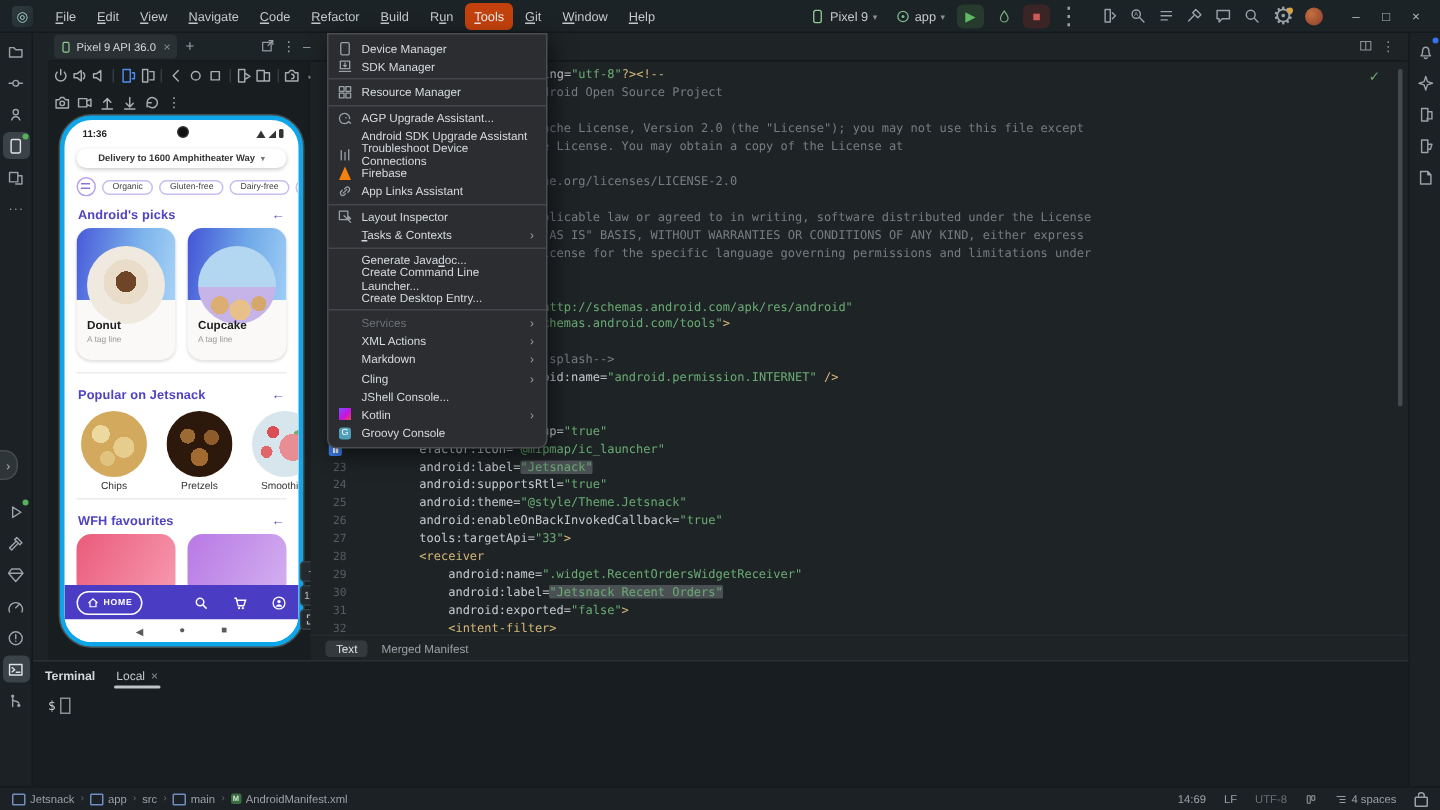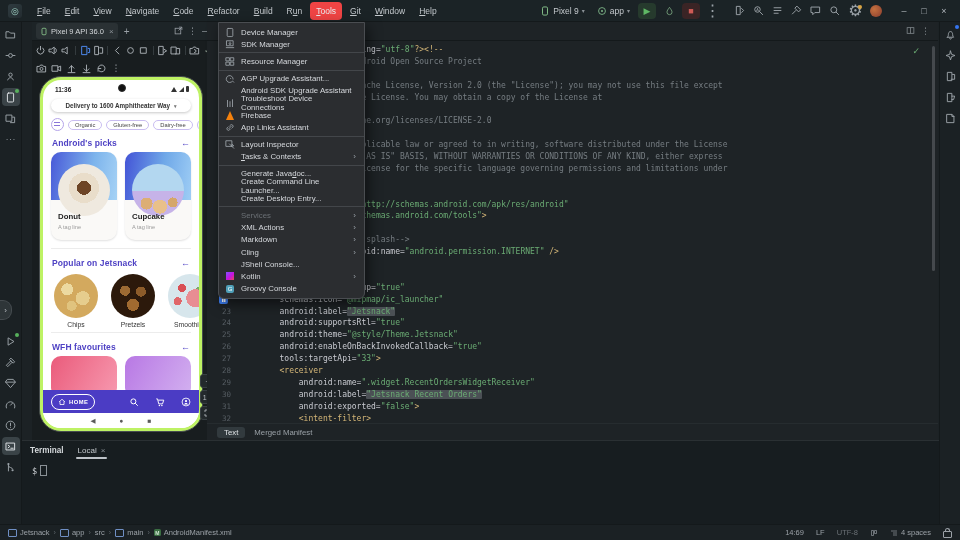--- a/index.html
+++ b/index.html
@@ -4,21 +4,21 @@
 <style>
   html,body{margin:0;padding:0;background:#000;}
   #app{position:relative;width:960px;height:540px;background:#1c2225;font-family:"Liberation Sans",sans-serif;overflow:hidden;color:#ccd0d4;-webkit-font-smoothing:antialiased;}
   svg{display:block}
   
   #titlebar{position:absolute;left:0;top:0;width:960px;height:22px;background:#1b2326;display:flex;align-items:center;border-bottom:1px solid #14191b;box-sizing:border-box;}
   #app-logo{width:14px;height:14px;margin:0 8px 0 8px;border-radius:3px;background:linear-gradient(135deg,#2f3b40,#232c30);display:flex;align-items:center;justify-content:center;color:#9fd0c3;font-size:9px;}
   #menubar{display:flex;align-items:center;height:22px;}
   .mb-item{padding:0 6px;font-size:8.5px;color:#c3c8cc;height:18px;line-height:18px;border-radius:4px;margin:0 1px;cursor:default;}
   .mb-item u{text-decoration:underline;text-underline-offset:1px;}
-  .mb-item.active{background:#ef4444;color:#e8ebee;}
+  .mb-item.active{background:#c2410c;color:#e8ebee;}
   #tb-right{margin-left:auto;display:flex;align-items:center;gap:4px;padding-right:6px;}
   .chip{display:flex;align-items:center;gap:3px;font-size:8.5px;color:#c3c8cc;padding:2px 4px;border-radius:4px;}
   .chip .dd{font-size:6px;color:#8a9196;}
   .tb-btn{width:18px;height:16px;border-radius:4px;display:flex;align-items:center;justify-content:center;color:#aeb4b9;font-size:9px;}
   .tb-btn.run{background:#263a2d;color:#5fb865;}
   .tb-btn.stop{background:#3a2425;color:#cf5b56;}
   .tb-icons{display:flex;align-items:center;gap:2px;margin-left:6px;}
   .tb-ic{width:17px;height:16px;display:flex;align-items:center;justify-content:center;color:#9aa1a7;position:relative;}
   .dot-y{position:absolute;right:2px;top:2px;width:4px;height:4px;border-radius:50%;background:#d9a343;}
   .dot-g{position:absolute;right:1px;top:1px;width:4px;height:4px;border-radius:50%;background:#57b05c;}
@@ -40,21 +40,21 @@
   .dev-plus{color:#9aa1a7;font-size:10px;margin-left:6px;}
   #dev-tabs .right{margin-left:auto;display:flex;gap:5px;padding-right:5px;color:#9aa1a7;font-size:9px;}
   .dev-toolbar{display:flex;align-items:center;gap:1px;padding:1px 2px;height:16px;}
   .dt-ic{width:14px;height:13px;display:flex;align-items:center;justify-content:center;color:#a7adb2;font-size:8px;border-radius:3px;}
   .dt-ic.blue{color:#4f8df5;}
   .dt-sep{width:1px;height:9px;background:#343b3e;margin:0 2px;}
   
   #dev-zoom{position:absolute;right:1px;top:352px;display:flex;flex-direction:column;gap:2px;align-items:center;}
   .zc{width:13px;height:12px;background:#23292c;border:1px solid #383f43;border-radius:3px;color:#b9bfc4;font-size:7px;display:flex;align-items:center;justify-content:center;}
   
-  #phone{position:absolute;left:7px;top:54px;width:164px;height:356px;background:#bef264;border:1px solid #474c4f;border-radius:22px;padding:3px;box-sizing:border-box;}
+  #phone{position:absolute;left:7px;top:54px;width:164px;height:356px;background:#0ea5e9;border:1px solid #474c4f;border-radius:22px;padding:3px;box-sizing:border-box;}
   #screen{position:relative;width:100%;height:100%;background:#ffffff;border-radius:18px;overflow:hidden;font-family:"Liberation Sans",sans-serif;}
   #cam{position:absolute;top:4px;left:50%;margin-left:-3px;width:6px;height:6px;border-radius:50%;background:#111;border:1px solid #2e2e2e;z-index:5;}
   .ph-status{display:flex;align-items:center;padding:3px 10px 0 12px;height:12px;}
   .ph-time{font-size:6.5px;font-weight:bold;color:#222;}
   .ph-sts{margin-left:auto;display:flex;gap:2px;align-items:center;}
   .wifi{width:0;height:0;border-left:3px solid transparent;border-right:3px solid transparent;border-bottom:5px solid #333;}
   .sig{width:0;height:0;border-left:5px solid transparent;border-bottom:5px solid #333;}
   .batt{width:3px;height:6px;background:#333;border-radius:1px;}
   .ph-pill{margin:4px 8px 0;height:13px;background:#fff;border-radius:7px;box-shadow:0 1px 3px rgba(0,0,0,.22);display:flex;align-items:center;justify-content:center;gap:4px;font-size:6.3px;color:#333;font-weight:bold;}
   .ph-pill .dd{color:#777;font-size:5px;}
@@ -626,21 +626,21 @@
         <div class="cl"><span class="ln">12</span><span class="c">  ~ the License.</span></div>
         <div class="cl"><span class="ln">13</span><span class="c">--&gt;</span></div>
         <div class="cl"><span class="ln">14</span><span class="t">&lt;manifest</span> <span class="a">xmlns:android</span>=<span class="s">"http://schemas.android.com/apk/res/android"</span></div>
         <div class="cl"><span class="ln">15</span>    <span class="a">xmlns:tools</span>=<span class="s">"http://schemas.android.com/tools"</span><span class="t">&gt;</span></div>
         <div class="cl"><span class="ln">16</span></div>
         <div class="cl"><span class="ln">17</span><span class="c">    &lt;!-- Used for payment splash--&gt;</span></div>
         <div class="cl"><span class="ln">18</span>    <span class="t">&lt;uses-permission</span> <span class="a">android:name</span>=<span class="s">"android.permission.INTERNET"</span> <span class="t">/&gt;</span></div>
         <div class="cl"><span class="ln">19</span></div>
         <div class="cl"><span class="ln">20</span>    <span class="t">&lt;application</span></div>
         <div class="cl"><span class="ln">21</span>        <span class="a">android:allowBackup</span>=<span class="s">"true"</span></div>
-        <div class="cl"><span class="badge"></span>        <span class="a">schemas:icon</span>=<span class="s">"@mipmap/ic_launcher"</span></div>
+        <div class="cl"><span class="badge"></span>        <span class="a">efactor:icon</span>=<span class="s">"@mipmap/ic_launcher"</span></div>
         <div class="cl"><span class="ln">23</span>        <span class="a">android:label</span>=<span class="occ"><span class="s">"Jetsnack"</span></span></div>
         <div class="cl"><span class="ln">24</span>        <span class="a">android:supportsRtl</span>=<span class="s">"true"</span></div>
         <div class="cl"><span class="ln">25</span>        <span class="a">android:theme</span>=<span class="s">"@style/Theme.Jetsnack"</span></div>
         <div class="cl"><span class="ln">26</span>        <span class="a">android:enableOnBackInvokedCallback</span>=<span class="s">"true"</span></div>
         <div class="cl"><span class="ln">27</span>        <span class="a">tools:targetApi</span>=<span class="s">"33"</span><span class="t">&gt;</span></div>
         <div class="cl"><span class="ln">28</span>        <span class="t">&lt;receiver</span></div>
         <div class="cl"><span class="ln">29</span>            <span class="a">android:name</span>=<span class="s">".widget.RecentOrdersWidgetReceiver"</span></div>
         <div class="cl"><span class="ln">30</span>            <span class="a">android:label</span>=<span class="occ"><span class="s">"Jetsnack Recent Orders"</span></span></div>
         <div class="cl"><span class="ln">31</span>            <span class="a">android:exported</span>=<span class="s">"false"</span><span class="t">&gt;</span></div>
         <div class="cl"><span class="ln">32</span>            <span class="t">&lt;intent-filter</span><span class="t">&gt;</span></div>

